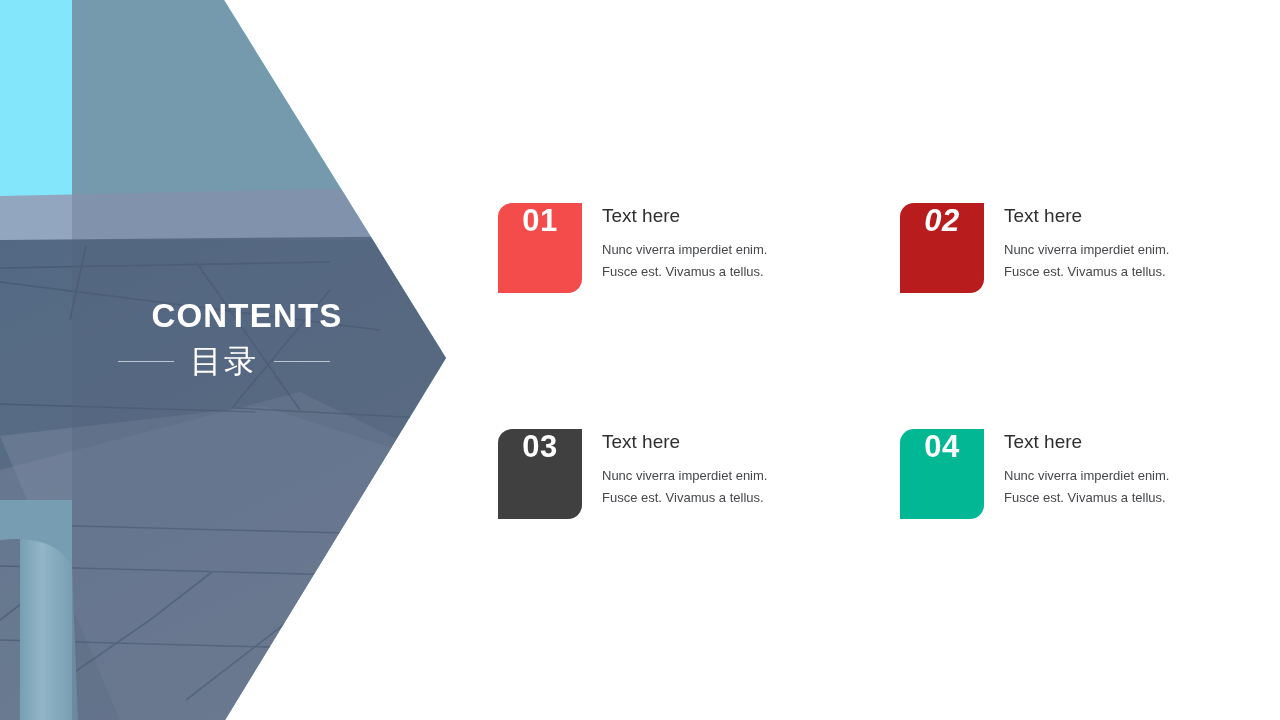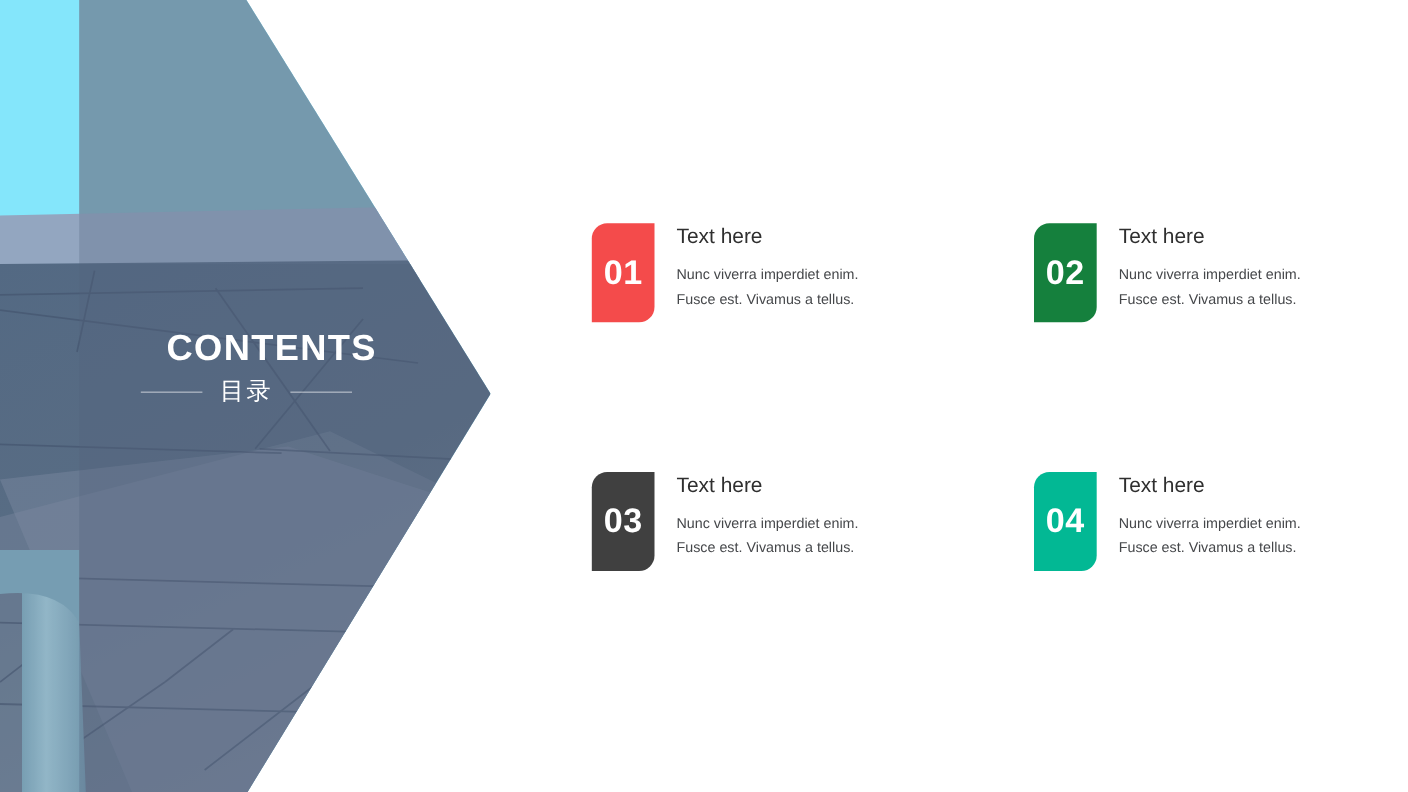--- a/index.html
+++ b/index.html
@@ -57,21 +57,21 @@
     align-items: center;
     justify-content: center;
     gap: 16px;
   }
   .subtitle-rule {
     width: 56px;
     height: 1px;
     background: rgba(255,255,255,0.62);
   }
   #subtitle-text {
-    font-size: 22px;
+    font-size: 32px;
     color: #ffffff;
     font-weight: normal;
     letter-spacing: 2px;
     line-height: 1;
   }
 
   
   #items {
     position: absolute;
     left: 498px;
@@ -82,31 +82,29 @@
     grid-template-rows: auto auto;
     column-gap: 62px;
     row-gap: 136px;
   }
   .item {
     display: flex;
     align-items: flex-start;
   }
   .badge {
     flex: 0 0 auto;
-    width: 57px;
+    width: 84px;
     height: 90px;
     border-radius: 14px 0 14px 0;
     display: flex;
-    align-items: center;
     justify-content: center;
     color: #ffffff;
     font-size: 31px;
     font-weight: bold;
     letter-spacing: 0.5px;
-    margin-left: 40px;
   }
   .item-text {
     margin-left: 20px;
     padding-top: 3px;
   }
   .item-title {
     margin: 0 0 12px 0;
     font-size: 19px;
     font-weight: normal;
     color: #2f2f2f;
@@ -199,21 +197,21 @@
         <span>01</span>
       </div>
       <div class="item-text">
         <h2 class="item-title">Text here</h2>
         <p class="item-desc">Nunc viverra imperdiet enim.
 Fusce est. Vivamus a tellus.</p>
       </div>
     </div>
 
     <div class="item">
-      <div class="badge" style="background-color: #15803d;">
+      <div class="badge" style="background-color: #b91c1c; font-style: italic;">
         <span>02</span>
       </div>
       <div class="item-text">
         <h2 class="item-title">Text here</h2>
         <p class="item-desc">Nunc viverra imperdiet enim.
 Fusce est. Vivamus a tellus.</p>
       </div>
     </div>
 
     <div class="item">

